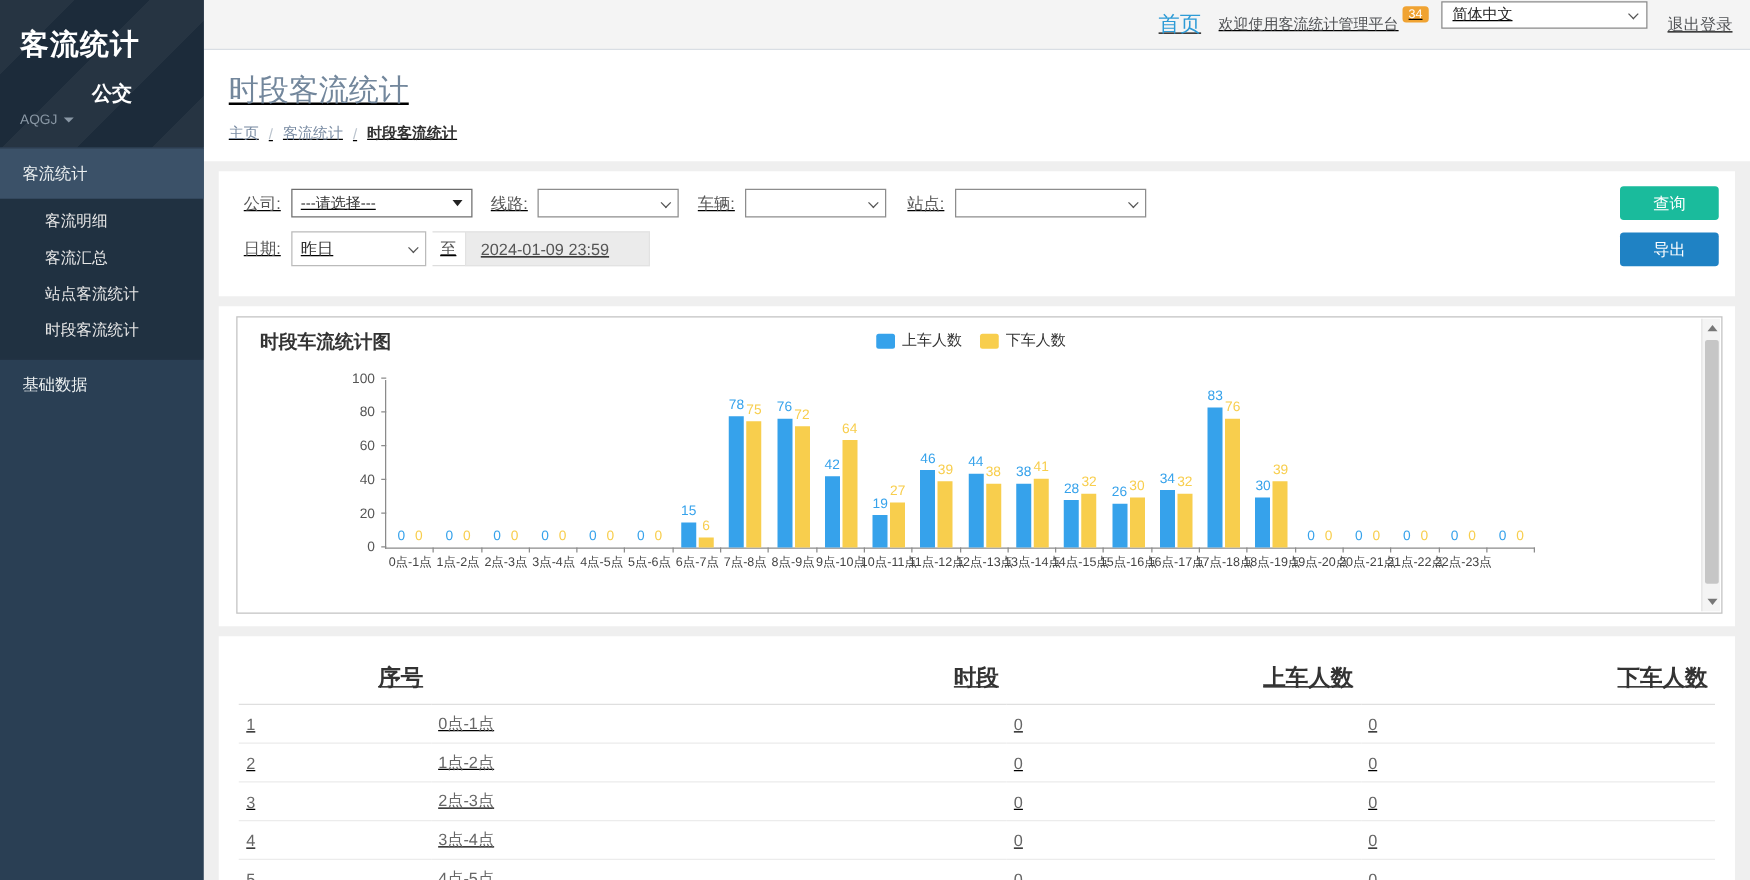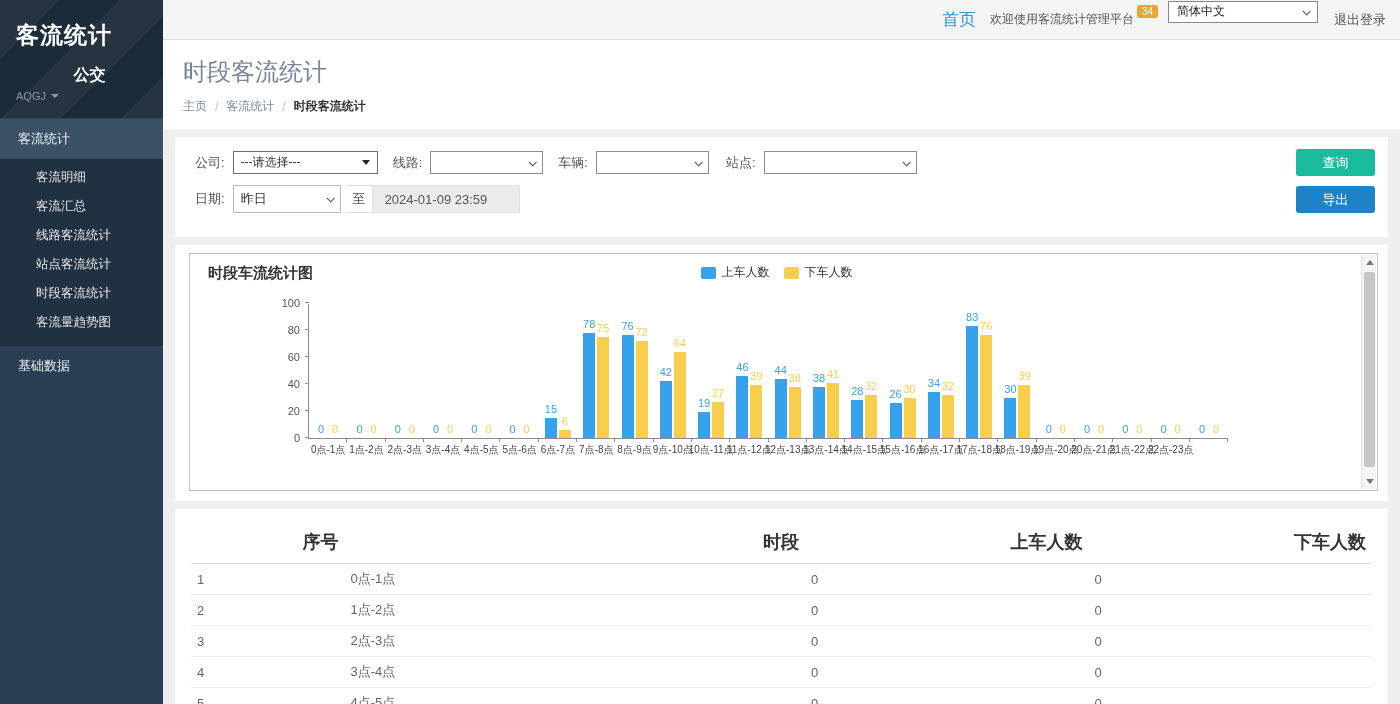--- a/index.html
+++ b/index.html
@@ -14,27 +14,27 @@
   .brand { font-size:23px; font-weight:bold; color:#FFFFFF; letter-spacing:1px; margin-top:6px; }
   .org { font-size:16px; font-weight:bold; color:#FFFFFF; margin-top:14px;text-align:center; }
   .user-row { font-size:11px; color:#8A98A5; margin-top:4px; display:flex; align-items:center; cursor:pointer; }
   .caret-dn { width:0; height:0; border-left:4px solid transparent; border-right:4px solid transparent; border-top:4px solid #8A98A5; margin-left:5px; }
   .nav-parent { padding:11px 0 11px 18px; font-size:13px; color:#ECF0F1; cursor:pointer; border-top:1px solid rgba(0,0,0,0.18); }
   .nav-parent.active { background:#3B5168; }
   .submenu { background:rgba(0,0,0,0.22); padding:4px 0 8px 0; }
   .submenu-item { padding:6px 0 6px 36px; font-size:12.5px; color:#E7E7E7; cursor:pointer; }
 
   
-  .main { flex:1; height:704px; overflow:hidden; background:#EFEFEF; }
+  .main { flex:1; height:704px; overflow:hidden; background:#EFEFEF;text-decoration:underline; }
 
   .topbar { height:40px; background:#F4F4F4; border-bottom:1px solid #D9DEE4; display:flex; align-items:center; justify-content:flex-end; padding-right:14px; }
   .home-link { color:#2E9BD6; font-size:17px; margin-right:14px; cursor:pointer; }
   .welcome { color:#515356; font-size:12px; }
   .badge { display:inline-block; background:#F0A332; color:#FFF; font-size:10px; padding:1px 5px; border-radius:3px; transform:translateY(-8px); margin-left:3px; }
-  .lang-select { width:150px; height:22px; background:#FFF; border:1px solid #888; margin:0 16px 16px 10px; display:flex; align-items:center; justify-content:space-between; padding:0 8px; font-size:12px; color:#222; cursor:pointer; }
+  .lang-select { width:165px; height:22px; background:#FFF; border:1px solid #888; margin:0 16px 16px 10px; display:flex; align-items:center; justify-content:space-between; padding:0 8px; font-size:12px; color:#222; cursor:pointer; }
   .logout { color:#515356; font-size:13px; cursor:pointer; }
 
   .title-block { background:#FFF; padding:16px 20px 14px 20px; }
   .page-title { color:#73879C; font-size:24px; font-weight:normal; }
   .breadcrumb { margin-top:10px; font-size:12px; color:#8799AE; display:flex; gap:8px; align-items:center; }
   .crumb { color:#7A8CA3; cursor:pointer; }
   .crumb-sep { color:#B9C2CC; }
   .crumb.current { color:#333; font-weight:bold; cursor:default; }
 
   .card { background:#FFF; margin:8px 12px 0 12px; }
@@ -105,24 +105,22 @@
       <div class="user-row">
         <span>AQGJ</span>
         <span class="caret-dn"></span>
       </div>
     </div>
     <nav>
         <div class="nav-parent active">客流统计</div>
         <div class="submenu">
           <div class="submenu-item">客流明细</div>
           <div class="submenu-item">客流汇总</div>
-          <div class="submenu-item">线路客流统计</div>
           <div class="submenu-item">站点客流统计</div>
           <div class="submenu-item">时段客流统计</div>
-          <div class="submenu-item">客流量趋势图</div>
         </div>
         <div class="nav-parent">基础数据</div>
       </nav>
   </aside>
 
   <div class="main">
 
     <div class="topbar">
       <span class="home-link">首页</span>
       <span class="welcome">欢迎使用客流统计管理平台</span>

